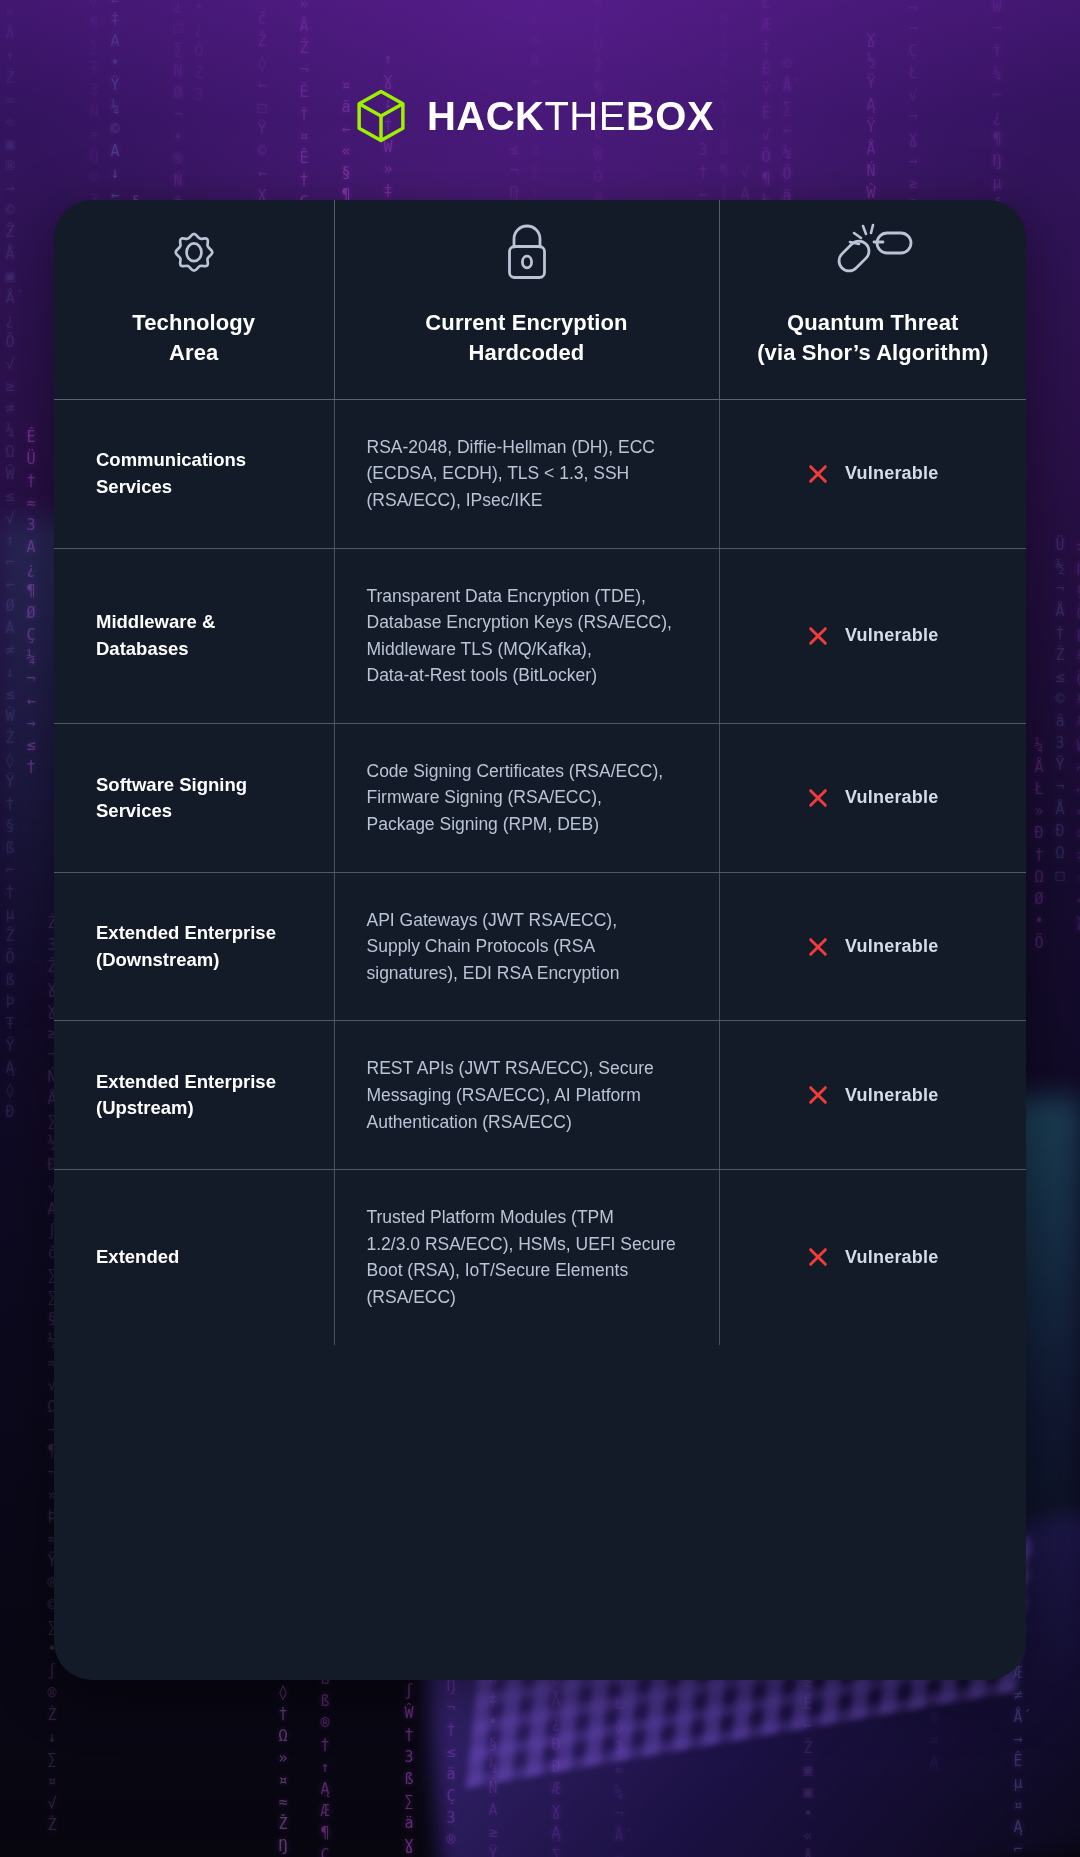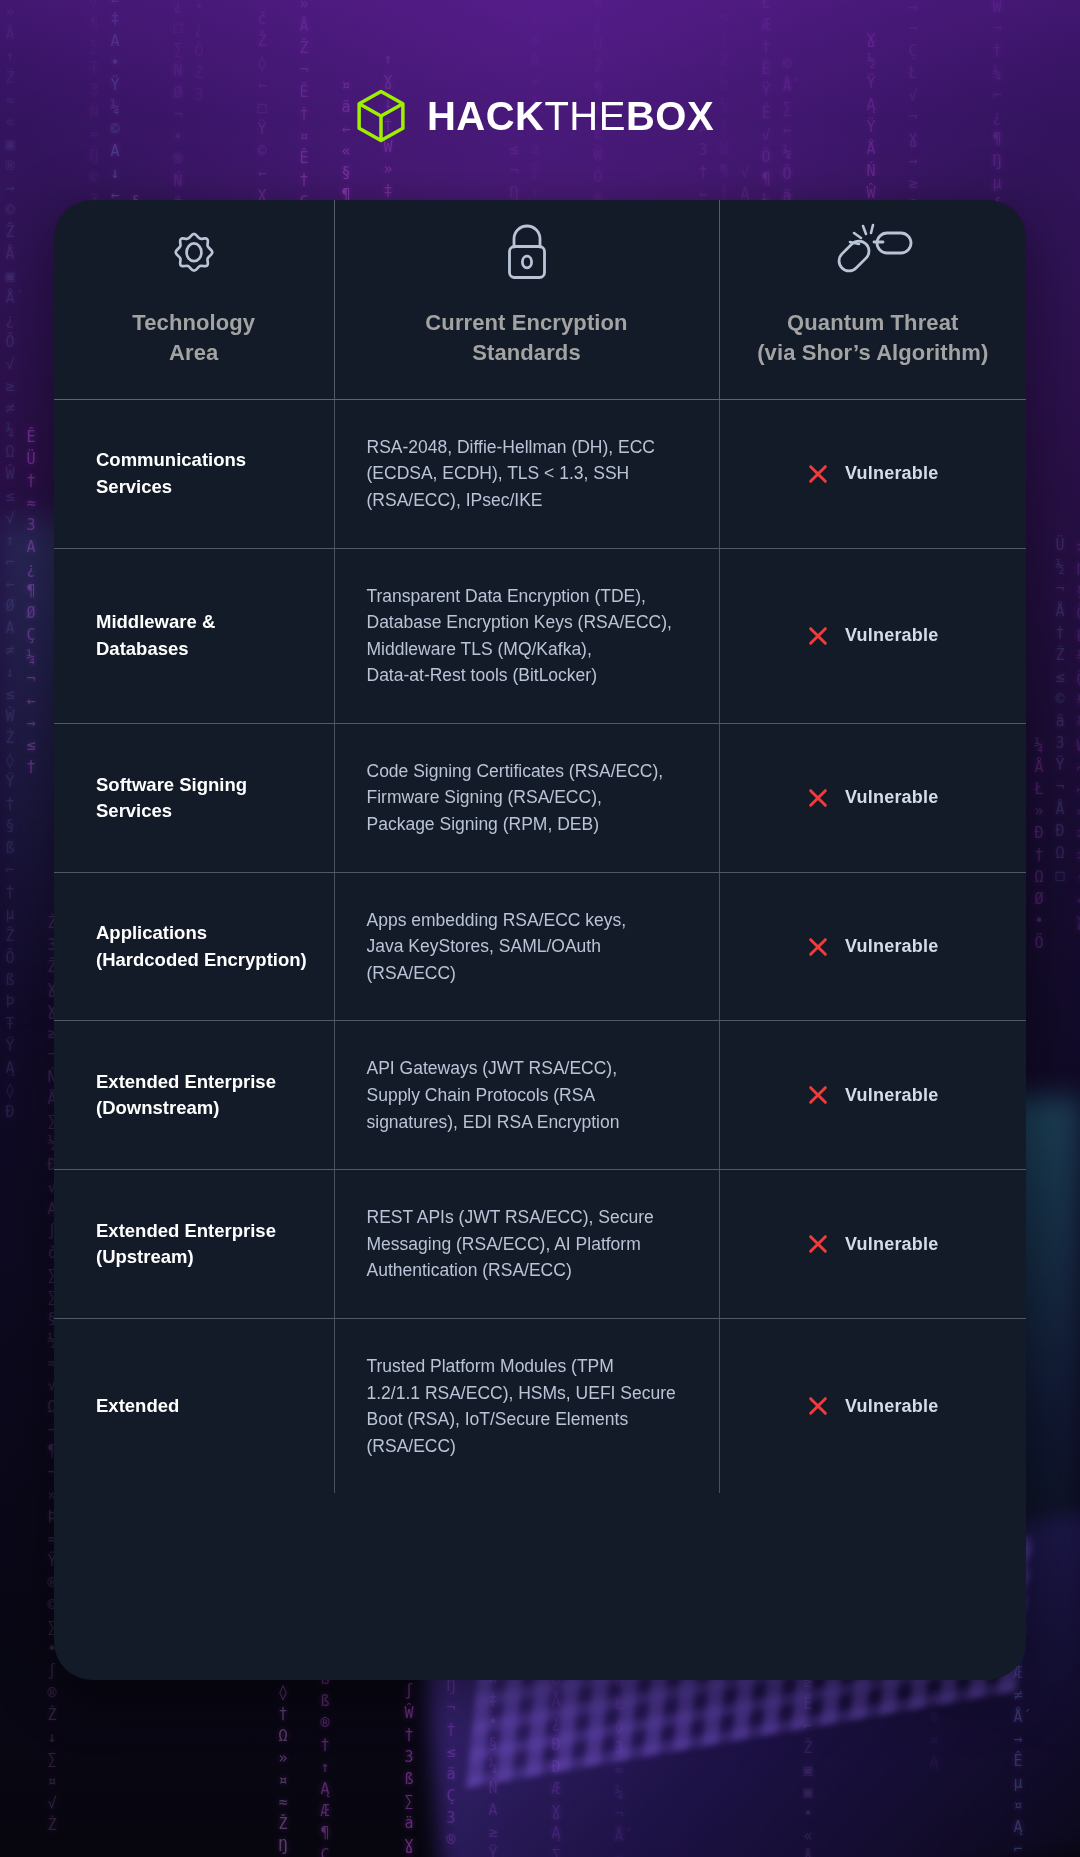--- a/index.html
+++ b/index.html
@@ -144,21 +144,21 @@
   thead th.sep-l { border-left: 1px solid rgba(176,190,212,0.40); }
   .th-inner {
     display: flex;
     flex-direction: column;
     align-items: center;
     gap: 22px;
   }
   .hdr-icon { height: 68px; display: flex; align-items: center; justify-content: center; }
   .hdr-icon svg { display: block; }
   .hdr-title {
-    color: #a3a3a3;
+    color: #ffffff;
     font-size: 22px;
     font-weight: 700;
     line-height: 1.38;
     text-align: center;
     letter-spacing: 0.1px;
     white-space: pre-line;
   }
 
   
   tbody td {
@@ -2578,21 +2578,21 @@
           <th class="sep-l">
             <div class="th-inner">
               <span class="hdr-icon">
                 <svg width="62" height="66" viewBox="0 0 60 66" fill="none">
                   <path d="M17 28V20a13 13 0 0 1 26 0v8" stroke="#b9c4d6" stroke-width="2.8" stroke-linecap="round"></path>
                   <rect x="12.5" y="27.5" width="35" height="31" rx="5" stroke="#b9c4d6" stroke-width="2.8"></rect>
                   <ellipse cx="30" cy="43" rx="4.6" ry="5.8" stroke="#b9c4d6" stroke-width="2.8"></ellipse>
                 </svg>
               </span>
               <div class="hdr-title">Current Encryption
-Standards</div>
+Hardcoded</div>
             </div>
           </th>
           <th class="sep-l">
             <div class="th-inner">
               <span class="hdr-icon">
                 <svg width="80" height="64" viewBox="0 0 80 64" fill="none">
                   <rect x="4" y="26" width="34" height="20" rx="10" stroke="#b9c4d6" stroke-width="2.8" transform="rotate(-45 21 36)"></rect>
                   <rect x="44" y="13" width="34" height="20" rx="10" stroke="#b9c4d6" stroke-width="2.8"></rect>
                   <path d="M41 22 L50 22" stroke="#b9c4d6" stroke-width="2.8" stroke-linecap="round"></path>
                   <path d="M33 14 L30 6" stroke="#b9c4d6" stroke-width="2.6" stroke-linecap="round"></path>
@@ -2667,41 +2667,20 @@
                   <svg class="x-icon" viewBox="0 0 24 24" fill="none">
                     <path d="M4 4 L20 20 M20 4 L4 20" stroke="#f23b3b" stroke-width="3.2" stroke-linecap="round"></path>
                   </svg>
                 </span>
                 <span class="threat-label">Vulnerable</span>
               </div>
             </td>
           </tr>
           <tr>
             <td>
-              <div class="area-name">Applications
-(Hardcoded Encryption)</div>
-            </td>
-            <td class="sep-l">
-              <div class="std-text">Apps embedding RSA/ECC keys,
-Java KeyStores, SAML/OAuth
-(RSA/ECC)</div>
-            </td>
-            <td class="sep-l">
-              <div class="threat-cell">
-                <span>
-                  <svg class="x-icon" viewBox="0 0 24 24" fill="none">
-                    <path d="M4 4 L20 20 M20 4 L4 20" stroke="#f23b3b" stroke-width="3.2" stroke-linecap="round"></path>
-                  </svg>
-                </span>
-                <span class="threat-label">Vulnerable</span>
-              </div>
-            </td>
-          </tr>
-          <tr>
-            <td>
               <div class="area-name">Extended Enterprise
 (Downstream)</div>
             </td>
             <td class="sep-l">
               <div class="std-text">API Gateways (JWT RSA/ECC),
 Supply Chain Protocols (RSA
 signatures), EDI RSA Encryption</div>
             </td>
             <td class="sep-l">
               <div class="threat-cell">
@@ -2734,21 +2713,21 @@
                 <span class="threat-label">Vulnerable</span>
               </div>
             </td>
           </tr>
           <tr>
             <td>
               <div class="area-name">Extended</div>
             </td>
             <td class="sep-l">
               <div class="std-text">Trusted Platform Modules (TPM
-1.2/1.1 RSA/ECC), HSMs, UEFI Secure
+1.2/3.0 RSA/ECC), HSMs, UEFI Secure
 Boot (RSA), IoT/Secure Elements
 (RSA/ECC)</div>
             </td>
             <td class="sep-l">
               <div class="threat-cell">
                 <span>
                   <svg class="x-icon" viewBox="0 0 24 24" fill="none">
                     <path d="M4 4 L20 20 M20 4 L4 20" stroke="#f23b3b" stroke-width="3.2" stroke-linecap="round"></path>
                   </svg>
                 </span>

